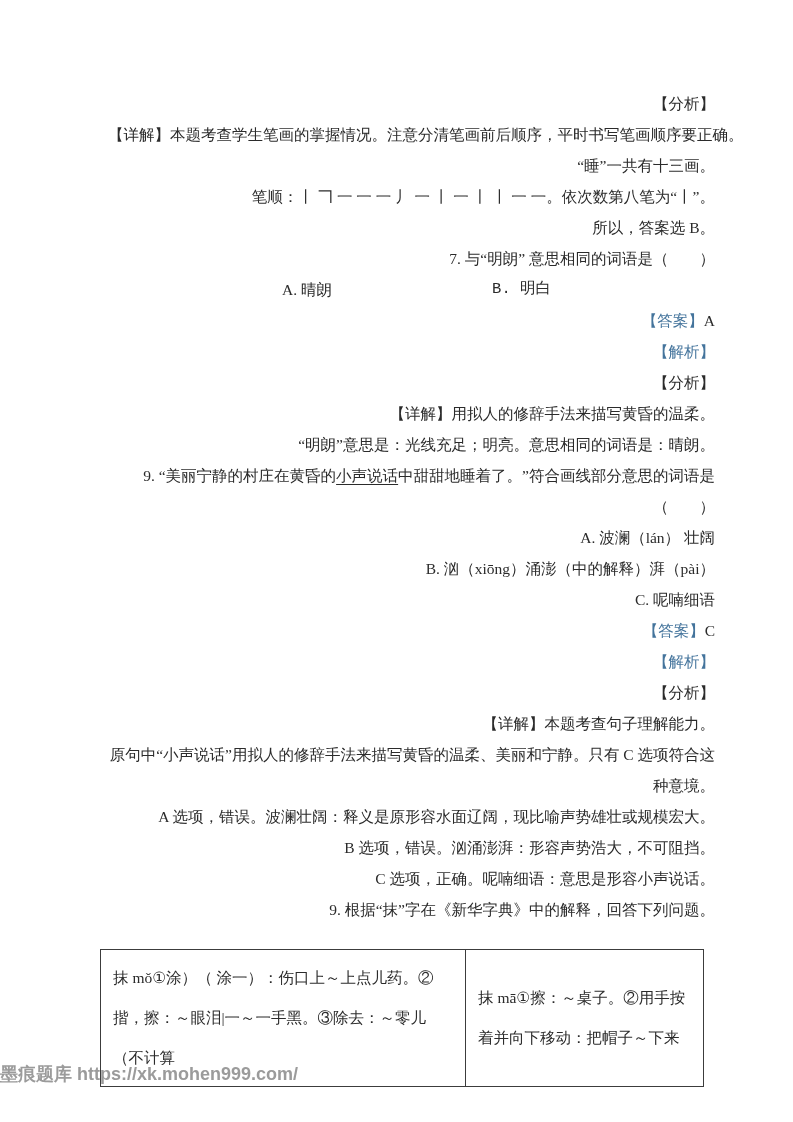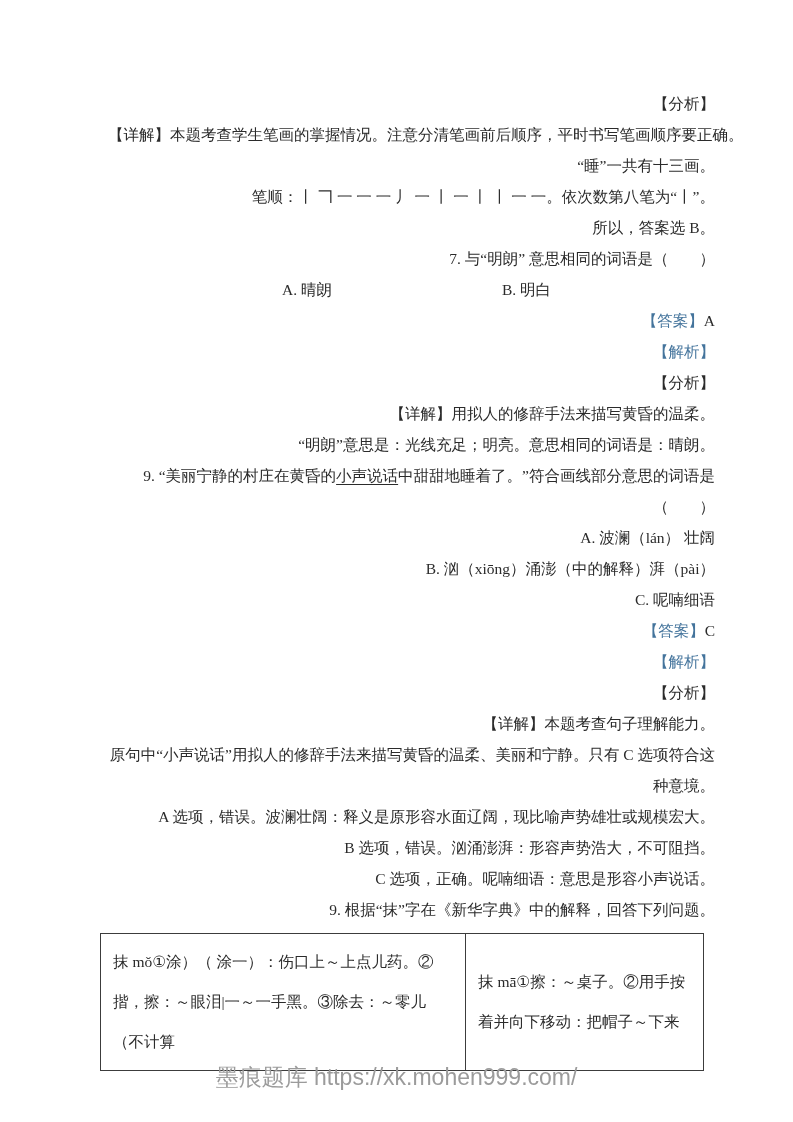--- a/index.html
+++ b/index.html
@@ -16,47 +16,48 @@
     margin:0;
     line-height:31px;
     height:31px;
     white-space:nowrap;
     text-align:right;
   }
   .blue{color:#44749c;margin-left:35px;}
   .ul{text-decoration:underline;text-underline-offset:3px;}
   .options-row{display:flex;}
   .opt-a{width:224px;}
-  .opt-b{width:219px;}
+  .opt-b{width:219px;font-family:Liberation Mono, monospace;}
   .opt-c{flex:1;}
   table.dict{
     border-collapse:collapse;
-    margin-top:8px;
+    margin-top:24px;
     margin-left:-8px;
     width:553px;
     table-layout:fixed;
   }
   table.dict td{
     border:1.6px solid #3c3c3c;
     padding:8px 12px;
     line-height:40px;
     font-size:15.5px;
     vertical-align:middle;
     word-break:break-all;
   }
   td.dict-left{width:340px;}
   td.dict-right{width:213px;}
   .footer{
     position:absolute;
     left:0;right:0;
     top:1062px;
-    text-align:center;
+    text-align:left;
     color:#9b9b9b;
     font-family:"Liberation Sans","DejaVu Sans",sans-serif;
-    font-size:23px;
+    font-size:18px;
+    font-weight:bold;
   }
 </style>
 </head>
 <body>
 
 <div class="content">
 
   <p class="line">【分析】</p>
   <p class="line">【详解】本题考查学生笔画的掌握情况。注意分清笔画前后顺序，平时书写笔画顺序要正确。</p>
   <p class="line">“睡”一共有十三画。</p>

